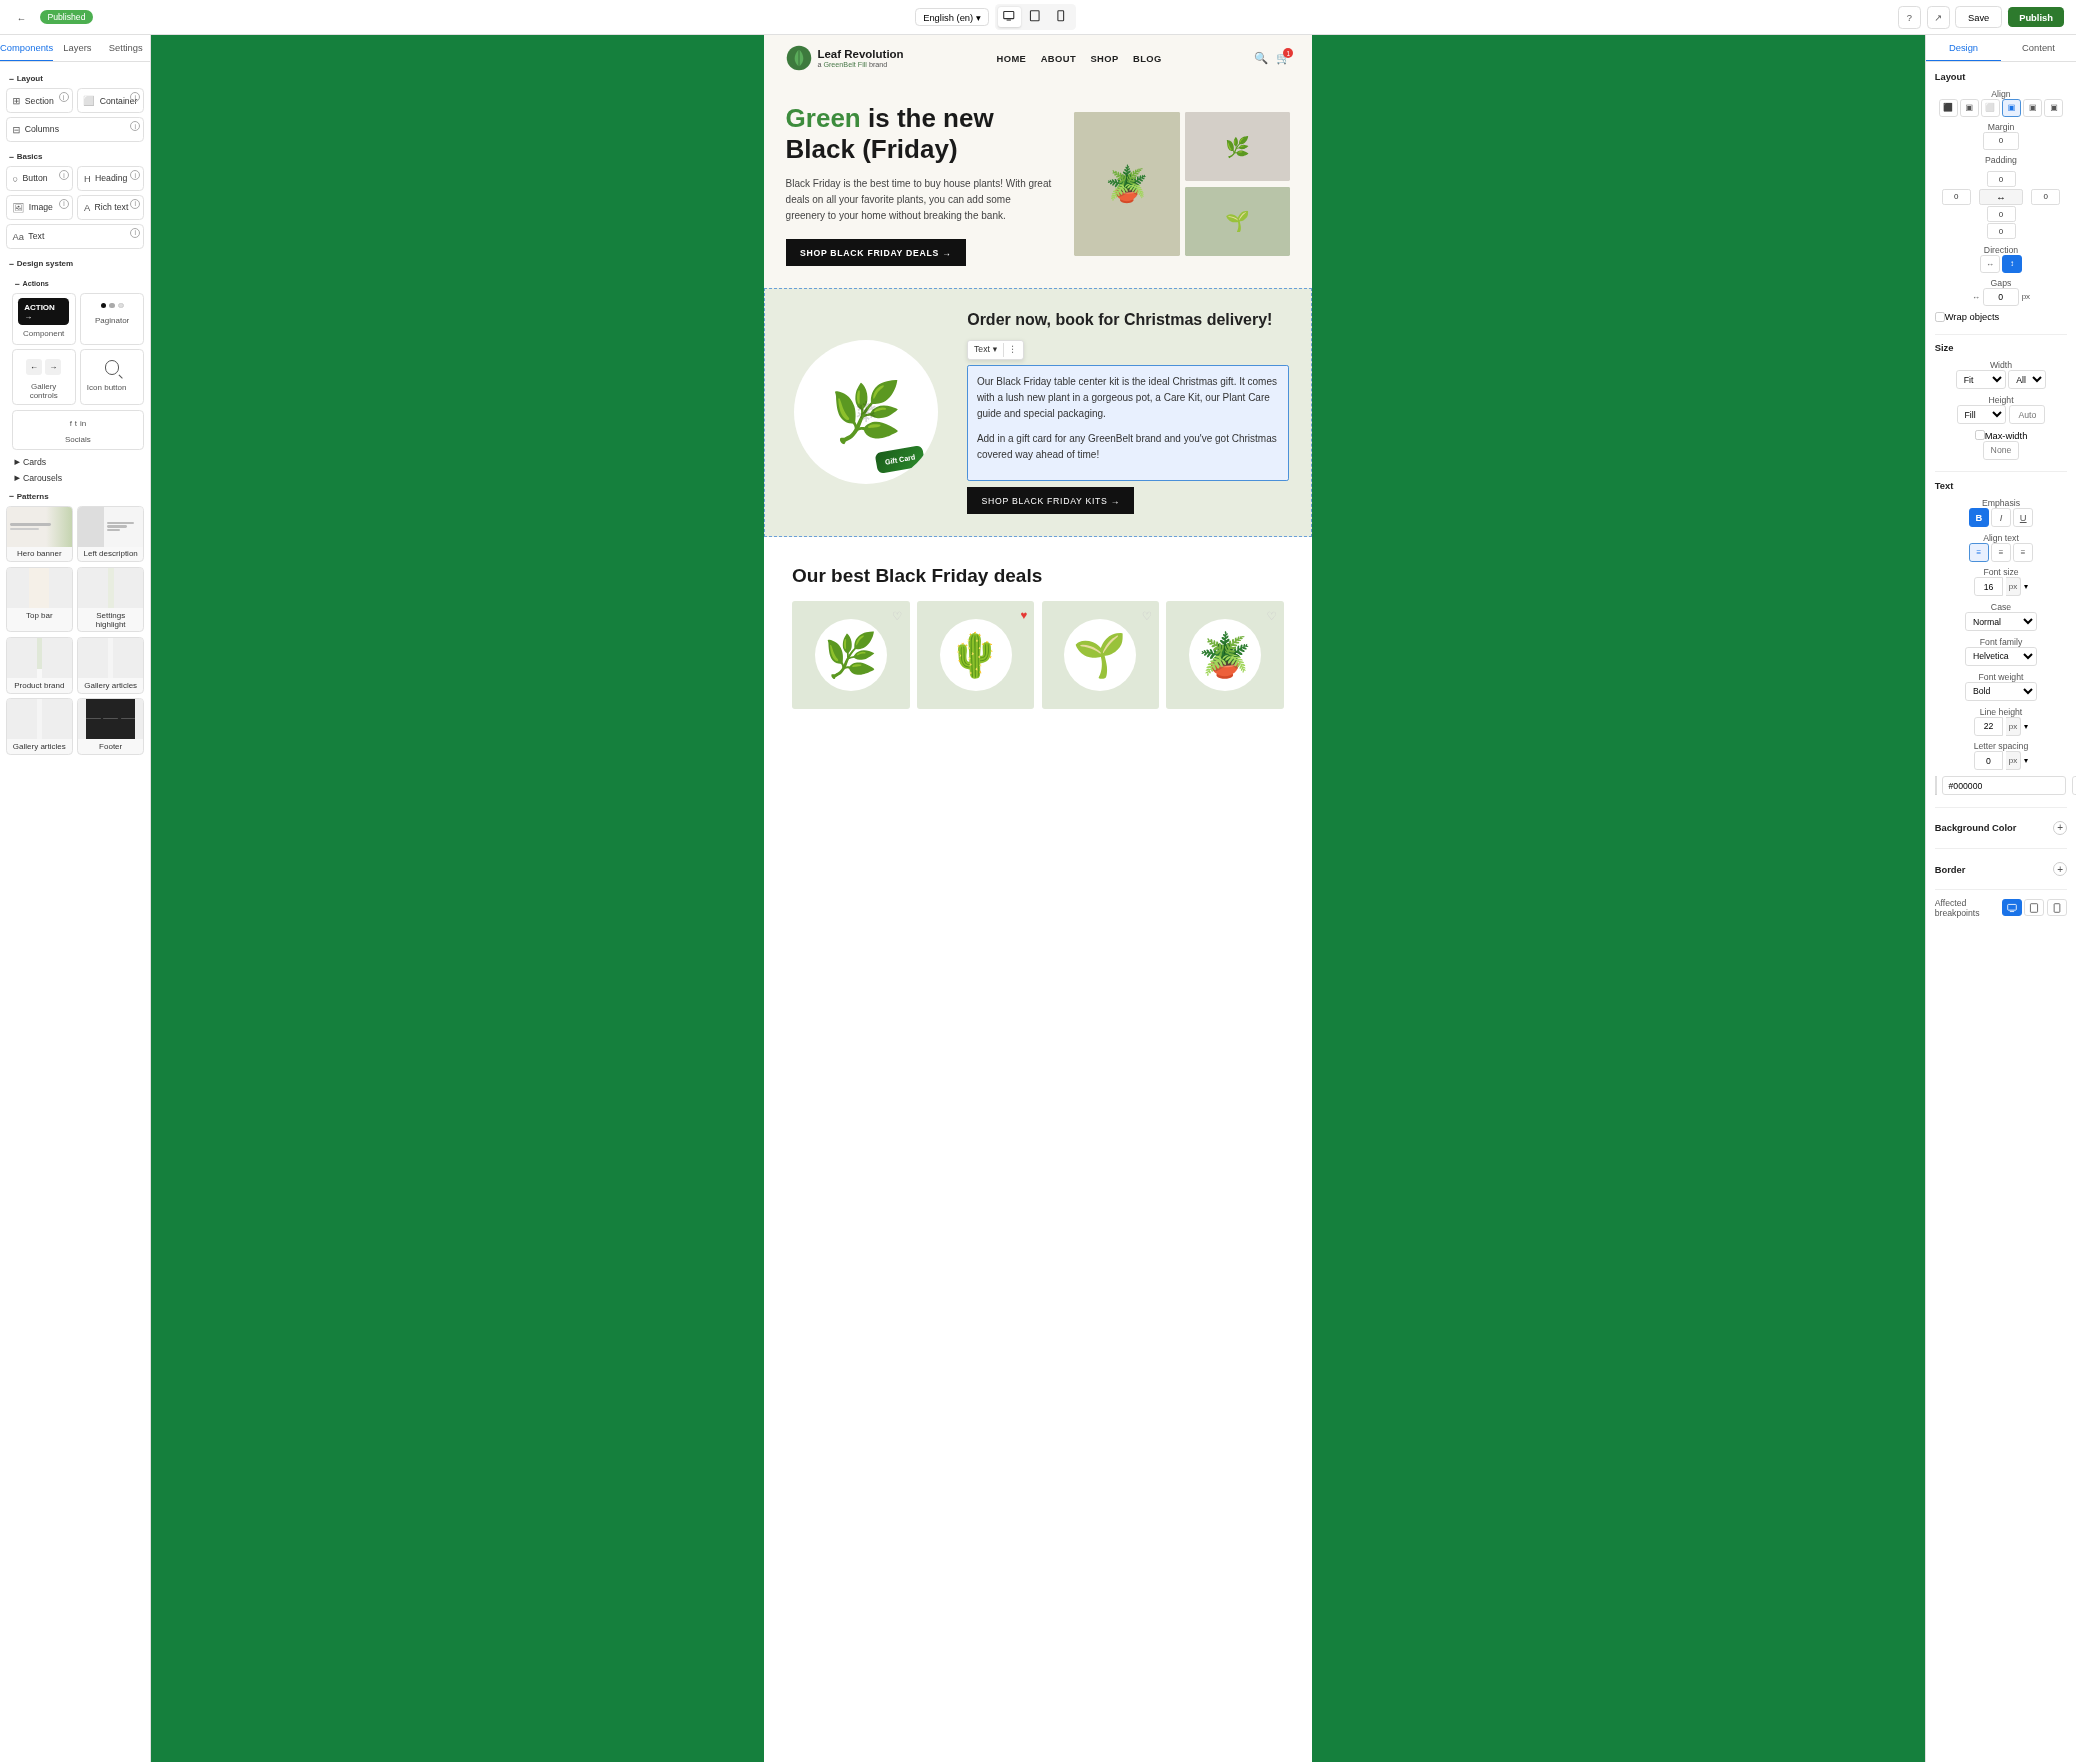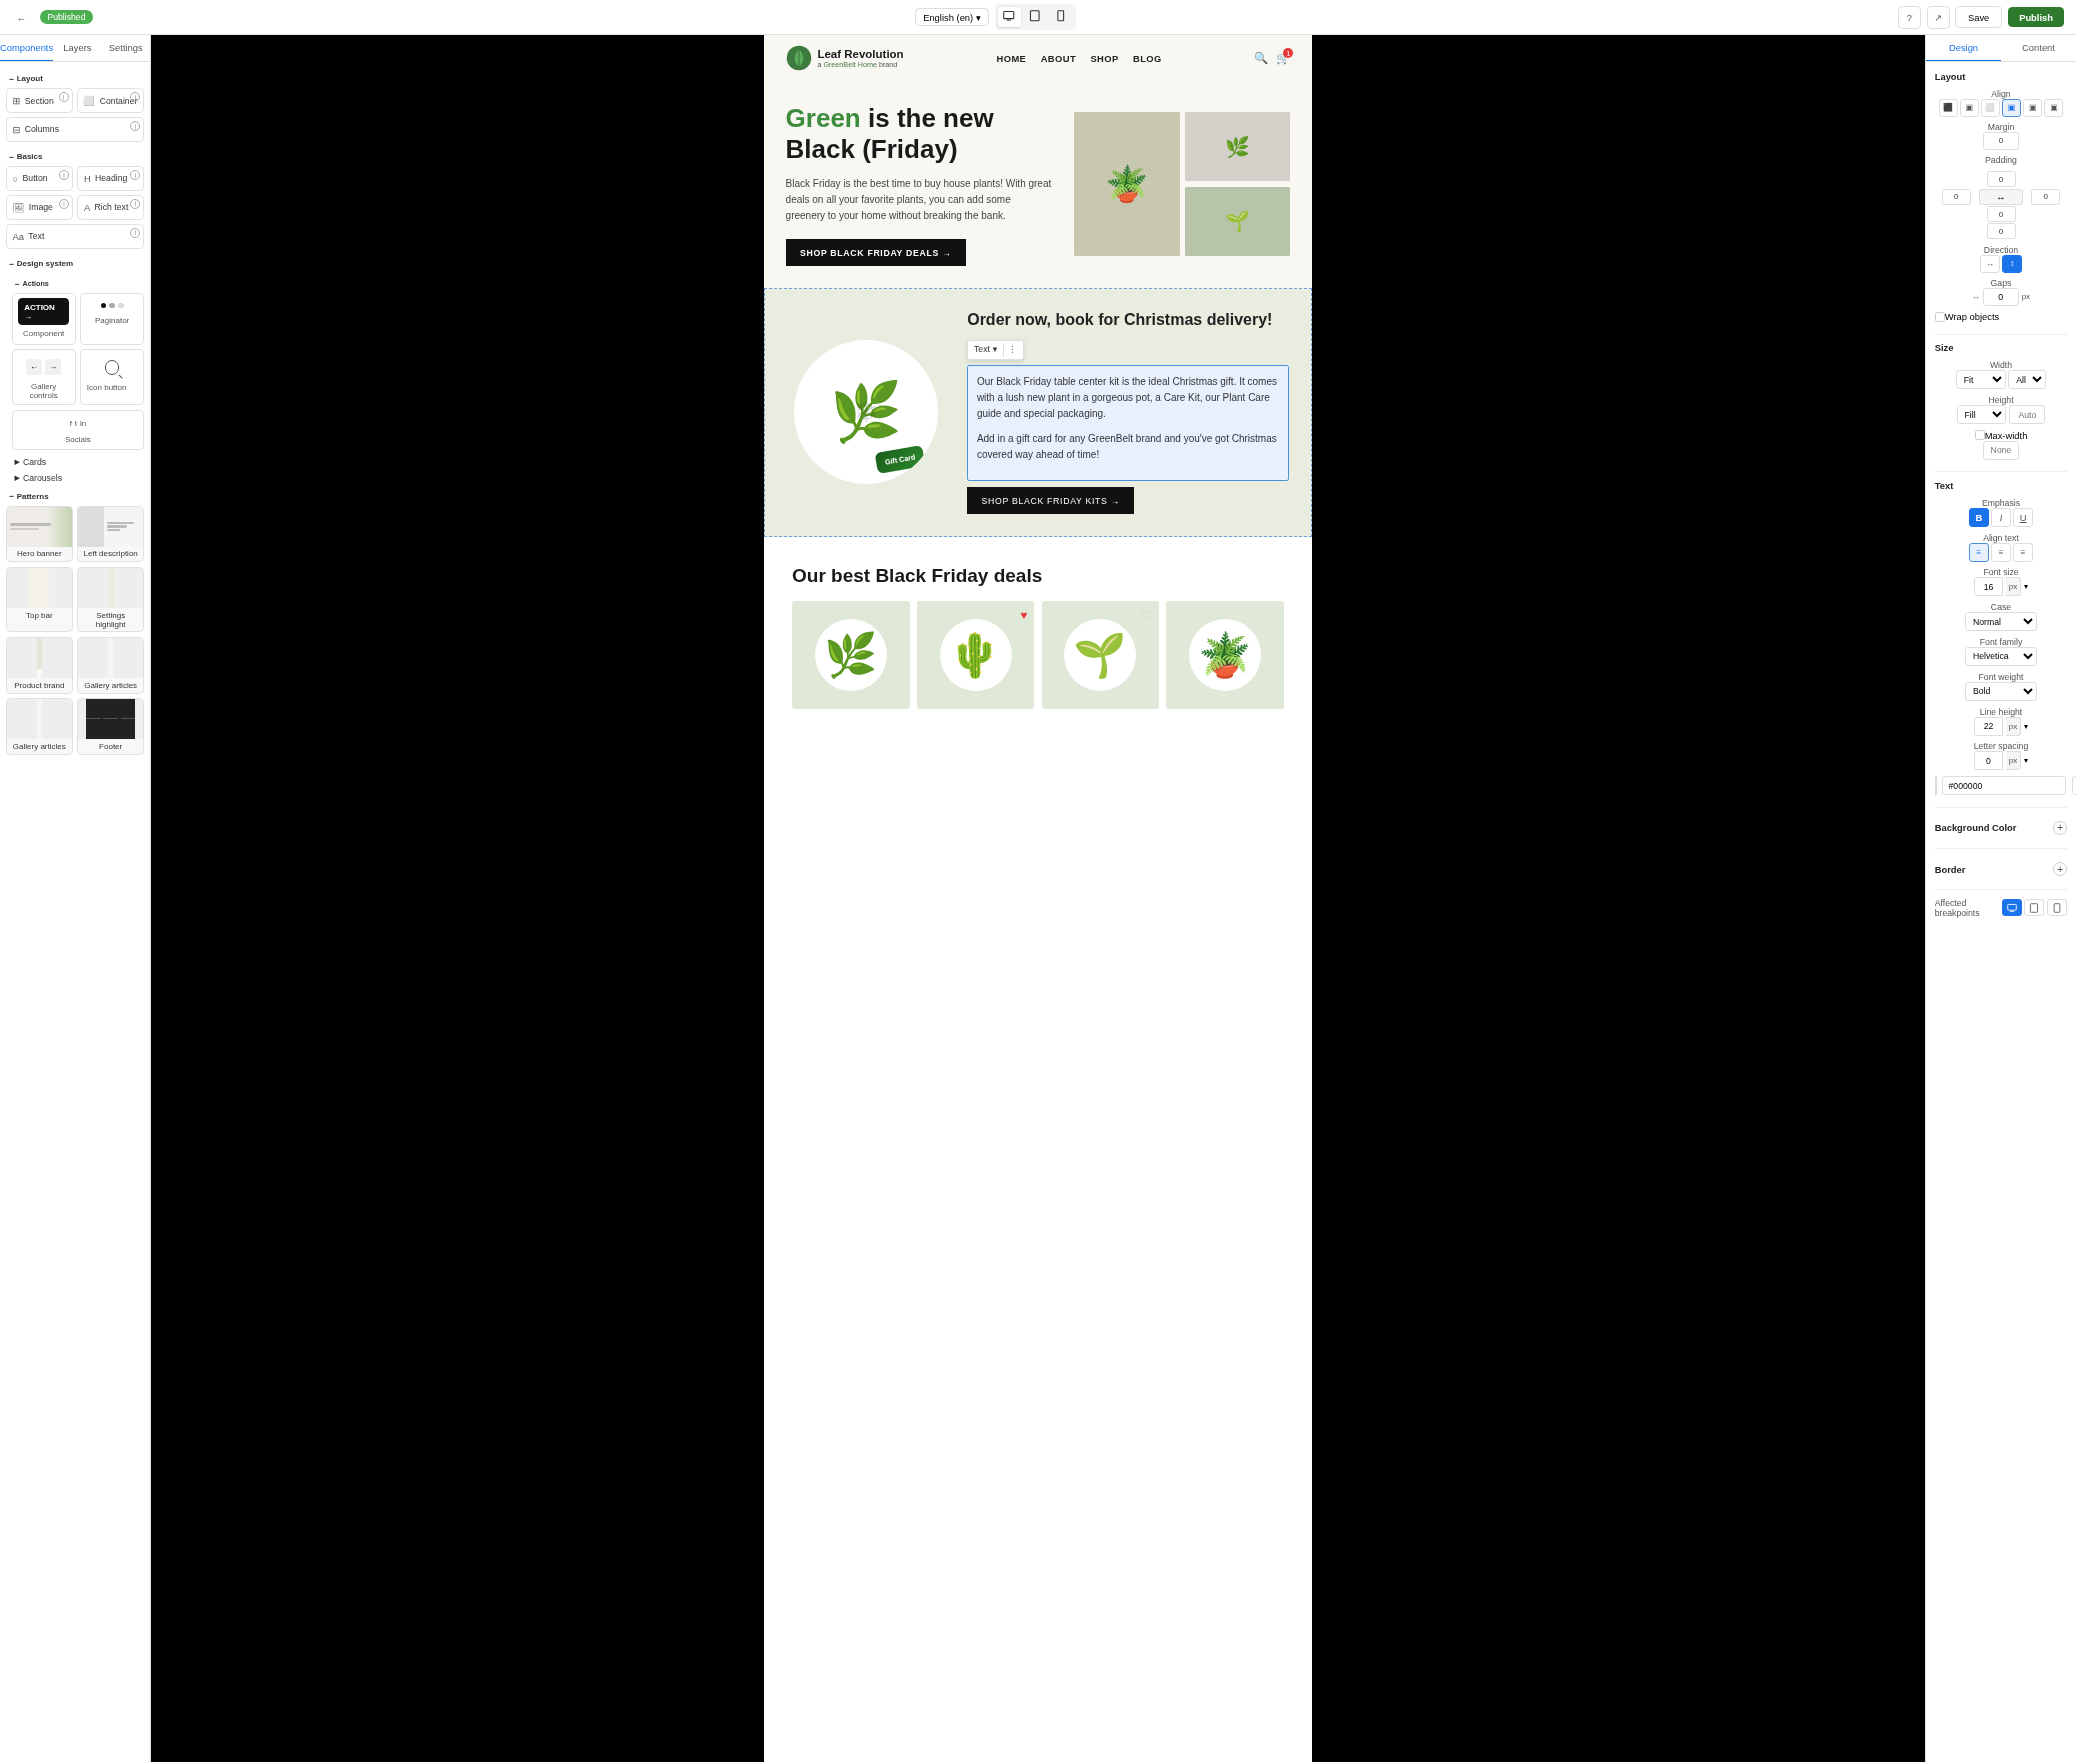--- a/index.html
+++ b/index.html
@@ -86,21 +86,21 @@
     .product-card-mini .info { padding: 2.2px; display: flex; flex-direction: column; gap: 1.4px; }
     .product-card-mini .line { height: 1.4px; background: #ccc; border-radius: 1.4px; }
 
     .gallery-articles-mini { background: #f5f5f5; height: 100%; display: flex; gap: 1.4px; padding: 1.4px; }
     .gallery-articles-mini .card { flex: 1; background: #ddd; border-radius: 1.4px; }
 
     .footer-mini { background: #222; height: 100%; display: flex; align-items: center; justify-content: center; gap: 2.9px; }
     .footer-mini .line { height: 1.4px; background: #555; border-radius: 1.4px; width: 14.4px; }
 
     
-    .canvas-area { flex: 1; overflow-y: auto; background: #000000; display: flex; justify-content: center; }
+    .canvas-area { flex: 1; overflow-y: auto; background: #15803d; display: flex; justify-content: center; }
     .canvas-wrapper { width: 548px; background: #fff; margin: 0; }
 
     
     .website-header { background: #f9f7f2; padding: 10px 21.6px; display: flex; align-items: center; justify-content: space-between; }
     .logo-area { display: flex; align-items: center; gap: 5.8px; }
     .logo-leaf { width: 26px; height: 26px; }
     .logo-text { }
     .logo-name { font-size: 11.5px; font-weight: 700; color: #1a1a1a; }
     .logo-sub { font-size: 7.2px; color: #555; }
     .logo-sub span { color: #4a7a4a; }
@@ -484,21 +484,21 @@
 
       <div class="website-header">
         <div class="logo-area">
           <svg class="logo-leaf" viewBox="0 0 36 36">
             <circle cx="18" cy="18" r="17" fill="#3d7a3d"></circle>
             <path d="M18 6 C10 14 10 24 18 30 C26 24 26 14 18 6Z" fill="#5aab5a"></path>
             <line x1="18" y1="6" x2="18" y2="30" stroke="#2d5a2d" stroke-width="1"></line>
           </svg>
           <div class="logo-text">
             <div class="logo-name">Leaf Revolution</div>
-            <div class="logo-sub">a <span style="color: #4a7a4a;">GreenBelt Home</span> brand</div>
+            <div class="logo-sub">a <span style="color: #4a7a4a;">GreenBelt Fill</span> brand</div>
           </div>
         </div>
         <div class="nav-links">
           <span class="nav-link">HOME</span>
           <span class="nav-link">ABOUT</span>
           <span class="nav-link">SHOP</span>
           <span class="nav-link">BLOG</span>
         </div>
         <div class="nav-icons">
           <span style="font-size: 11.5px; cursor: pointer;">🔍</span>

